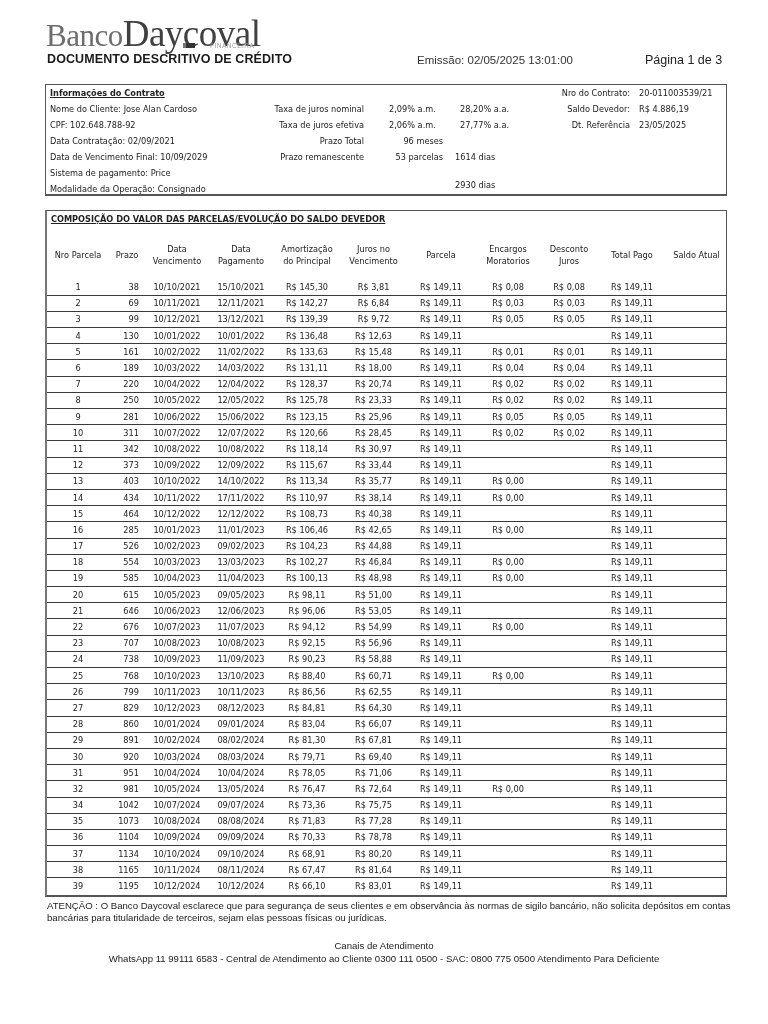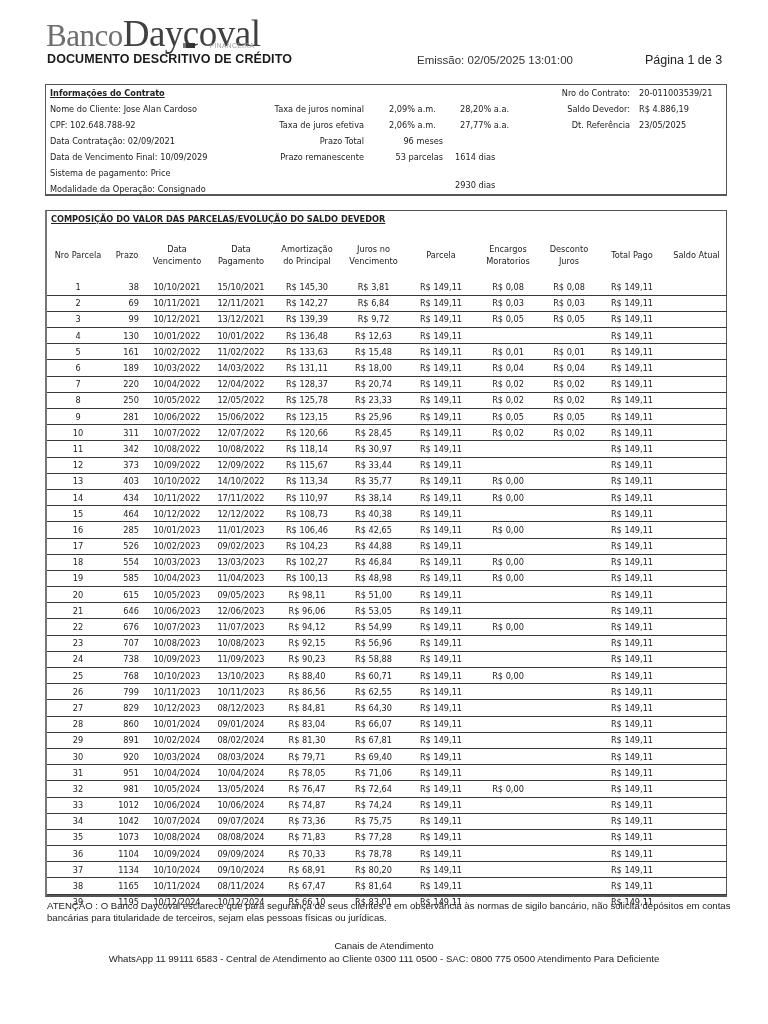--- a/index.html
+++ b/index.html
@@ -515,33 +515,20 @@
           <td class="c-dp">13/05/2024</td>
           <td class="c-am">R$ 76,47</td>
           <td class="c-ju">R$ 72,64</td>
           <td class="c-pa">R$ 149,11</td>
           <td class="c-en">R$ 0,00</td>
           <td class="c-de"></td>
           <td class="c-to">R$ 149,11</td>
           <td class="c-sa"></td>
         </tr>
         <tr>
-          <td class="c-nro">33</td>
-          <td class="c-prazo">1012</td>
-          <td class="c-dv">10/06/2024</td>
-          <td class="c-dp">10/06/2024</td>
-          <td class="c-am">R$ 74,87</td>
-          <td class="c-ju">R$ 74,24</td>
-          <td class="c-pa">R$ 149,11</td>
-          <td class="c-en"></td>
-          <td class="c-de"></td>
-          <td class="c-to">R$ 149,11</td>
-          <td class="c-sa"></td>
-        </tr>
-        <tr>
           <td class="c-nro">34</td>
           <td class="c-prazo">1042</td>
           <td class="c-dv">10/07/2024</td>
           <td class="c-dp">09/07/2024</td>
           <td class="c-am">R$ 73,36</td>
           <td class="c-ju">R$ 75,75</td>
           <td class="c-pa">R$ 149,11</td>
           <td class="c-en"></td>
           <td class="c-de"></td>
           <td class="c-to">R$ 149,11</td>

